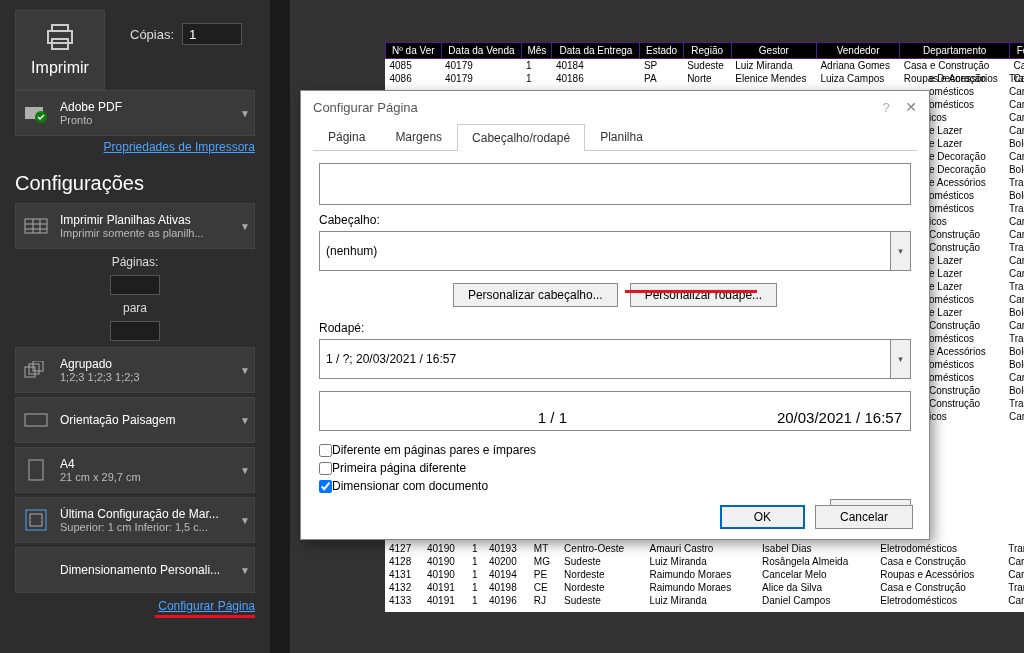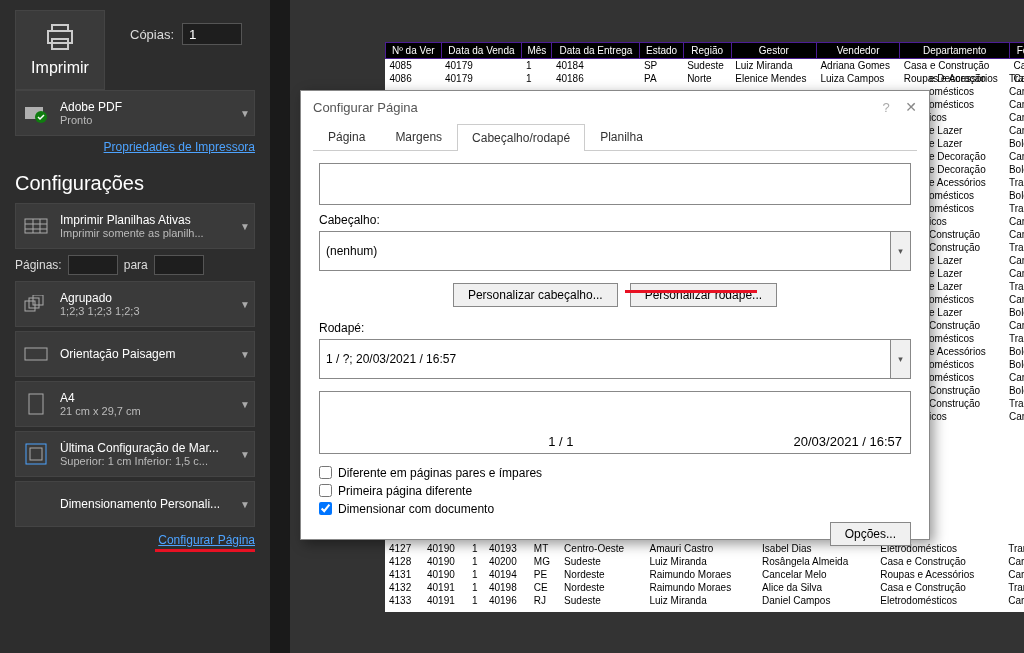--- a/index.html
+++ b/index.html
@@ -12,21 +12,21 @@
 .section-title { font-size: 20px; font-weight: 300; color: #fff; margin: 18px 0 8px; }
 .info-icon { position: absolute; right: 22px; top: 112px; width: 14px; height: 14px; border: 1px solid #888; border-radius: 50%; font-size: 10px; text-align: center; line-height: 12px; color: #888; }
 .dropdown { display: flex; align-items: center; background: #3a3a3a; border: 1px solid #444; padding: 6px 4px; margin-bottom: 4px; cursor: pointer; position: relative; }
 .dropdown .icon-box { width: 32px; height: 32px; display: flex; align-items: center; justify-content: center; margin-right: 8px; flex-shrink: 0; }
 .dropdown .dd-text { flex: 1; overflow: hidden; }
 .dropdown .dd-line1 { font-size: 12px; color: #fff; white-space: nowrap; overflow: hidden; text-overflow: ellipsis; }
 .dropdown .dd-line2 { font-size: 11px; color: #bbb; white-space: nowrap; overflow: hidden; text-overflow: ellipsis; }
 .dropdown .arrow { color: #aaa; font-size: 10px; margin-left: 6px; }
 .link { color: #4da3ff; text-decoration: underline; font-size: 12px; cursor: pointer; }
 .link-row { text-align: right; margin: 4px 0 10px; }
-.pages-row { display: flex; align-items: center; gap: 6px; margin: 6px 0; font-size: 12px; color: #ddd; }
+.pages-row { display: flex; align-items: center; gap: 6px; margin: 6px 0; font-size: 12px; color: #ddd; flex-direction: column; }
 .pages-row input { width: 50px; height: 20px; background: #1e1e1e; border: 1px solid #555; color: #fff; }
 .underline-red { display: block; height: 3px; background: #e81123; margin-top: 2px; }
 .config-link-row { text-align: right; margin-top: 6px; }
 
 .preview-area { position: absolute; left: 290px; top: 0; width: 734px; height: 653px; background: #333; }
 .sheet { position: absolute; left: 95px; top: 42px; width: 660px; height: 570px; background: #fff; color: #000; font-size: 10px; }
 .sheet table { width: 100%; border-collapse: collapse; font-size: 10px; }
 .sheet th { background: #000; color: #fff; text-align: center; padding: 2px 4px; border: 1px solid #4c1d95; font-weight: normal; white-space: nowrap; }
 .sheet td { padding: 1px 4px; border-bottom: 0; white-space: nowrap; }
 
@@ -39,22 +39,22 @@
 .tab.active { border-color: #ccc; background: #fff; position: relative; top: 1px; }
 .dialog-body { padding: 12px 18px; }
 .preview-box { border: 1px solid #888; height: 42px; background: #fff; margin-bottom: 8px; }
 .lbl { font-size: 12px; color: #000; margin-bottom: 4px; display: block; }
 .select-row { display: flex; align-items: stretch; margin-bottom: 12px; }
 .select-row .sel { flex: 1; border: 1px solid #888; padding: 12px 6px; font-size: 12px; background: #fff; }
 .select-row .sel-btn { width: 20px; border: 1px solid #888; border-left: none; background: #f0f0f0; display: flex; align-items: center; justify-content: center; cursor: pointer; font-size: 9px; color: #555; }
 .btn-row { display: flex; gap: 12px; justify-content: center; margin: 8px 0 14px; }
 .win-btn { border: 1px solid #888; background: #f0f0f0; padding: 4px 14px; font-size: 12px; cursor: pointer; }
 .win-btn.primary { border: 2px solid #0067c0; padding: 3px 32px; }
-.footer-preview { border: 1px solid #888; height: 63px; background: #fff; margin-bottom: 12px; display: flex; justify-content: space-between; align-items: flex-end; padding: 4px 8px; font-size: 13px; color: #000; }
-.chk-row { display: flex; align-items: flex-start; gap: 6px; margin: 4px 0; font-size: 12px; }
+.footer-preview { border: 1px solid #888; height: 40px; background: #fff; margin-bottom: 12px; display: flex; justify-content: space-between; align-items: flex-end; padding: 4px 8px; font-size: 15px; color: #000; }
+.chk-row { display: flex; align-items: flex-end; margin: 4px 0; font-size: 12px; }
 .chk-row input { width: 13px; height: 13px; }
 .options-row { text-align: right; margin-top: 6px; }
 .dialog-footer { position: absolute; bottom: 10px; right: 16px; display: flex; gap: 10px; }
 
 .red-underline-1 { position: absolute; left: 625px; top: 290px; width: 132px; height: 3px; background: #e81123; z-index: 50; }
 .print-icon-svg { width: 34px; height: 28px; stroke: #ccc; fill: none; stroke-width: 2; }
 </style>
 </head>
 <body>
 
@@ -453,15 +453,19 @@
     <div class="chk-row">
         <input type="checkbox" style="">
         <span>Primeira página diferente</span>
       </div>
     <div class="chk-row">
         <input type="checkbox" checked="" style="">
         <span>Dimensionar com documento</span>
       </div>
     <div class="options-row"><button class="win-btn">Opções...</button></div>
   </div>
+  <div class="dialog-footer">
+    <button class="win-btn primary">OK</button>
+    <button class="win-btn" style="padding:4px 24px">Cancelar</button>
+  </div>
 </div>
 
 <div class="red-underline-1"></div>
 
 </body></html>

